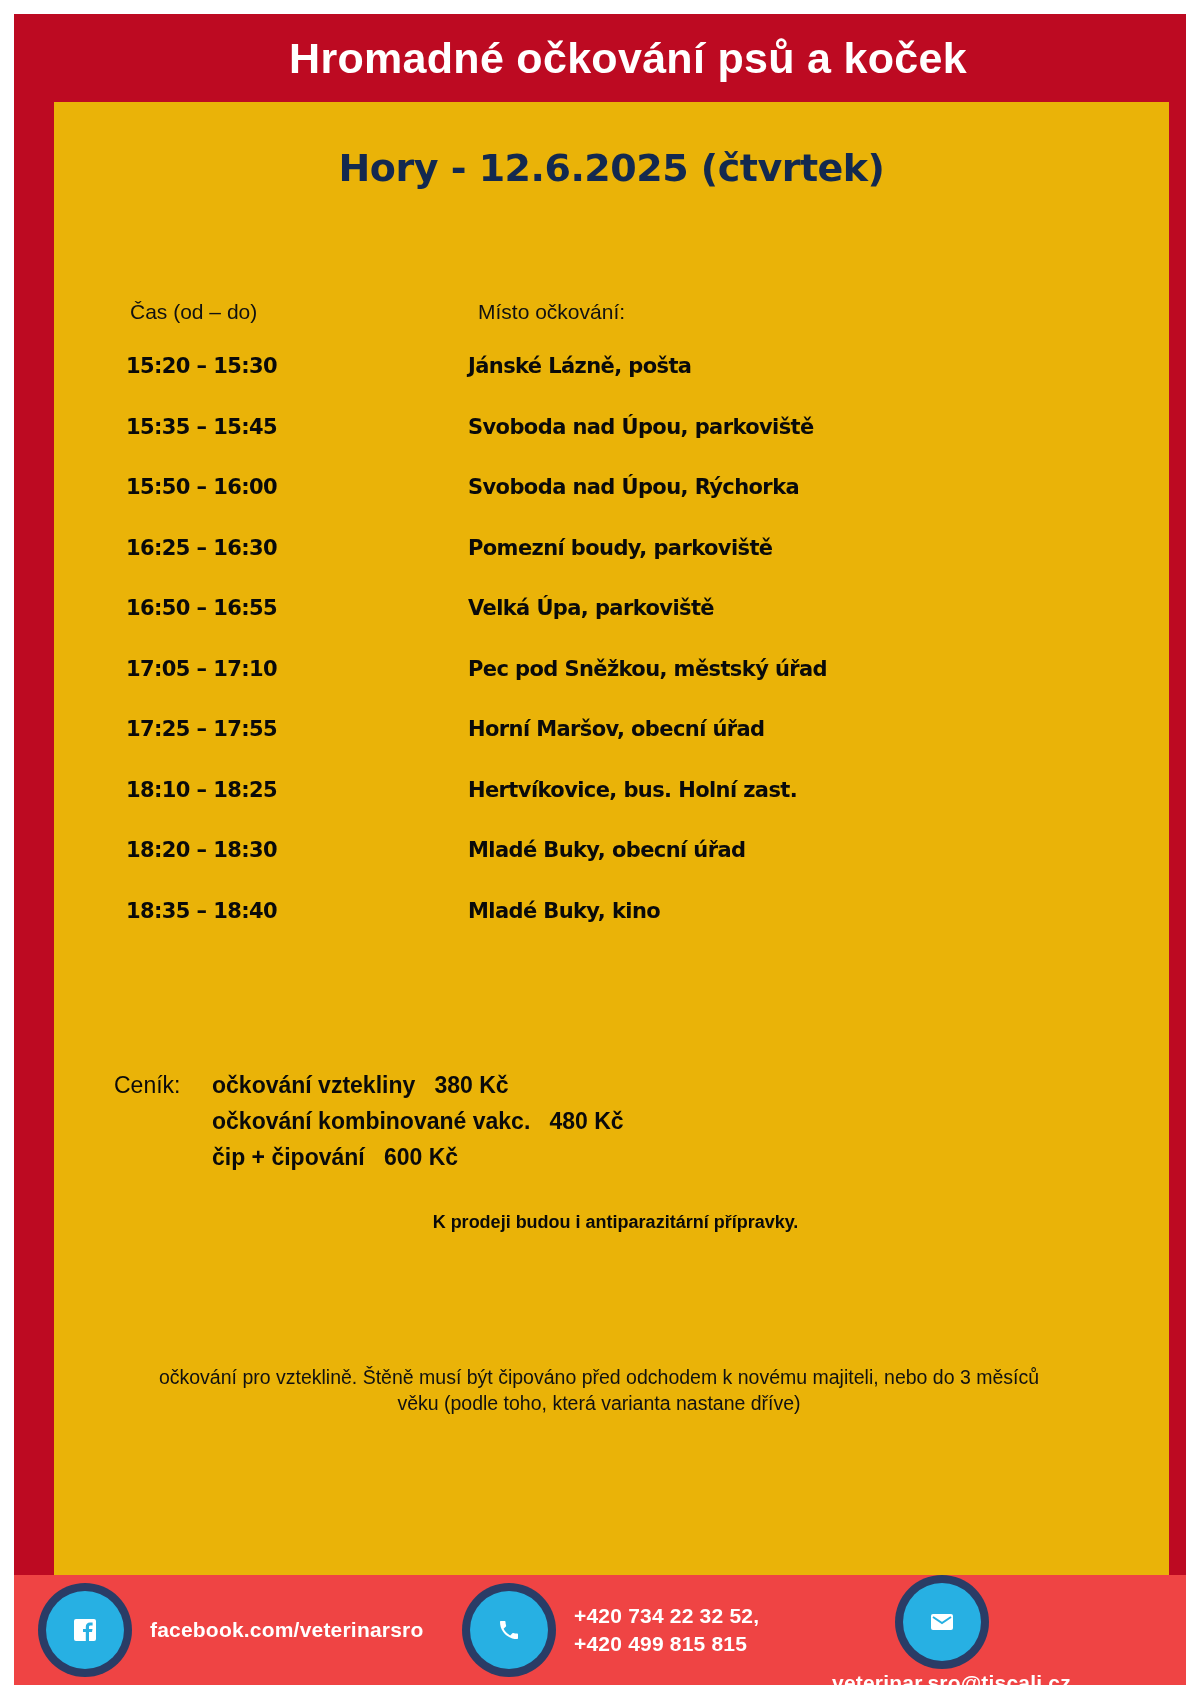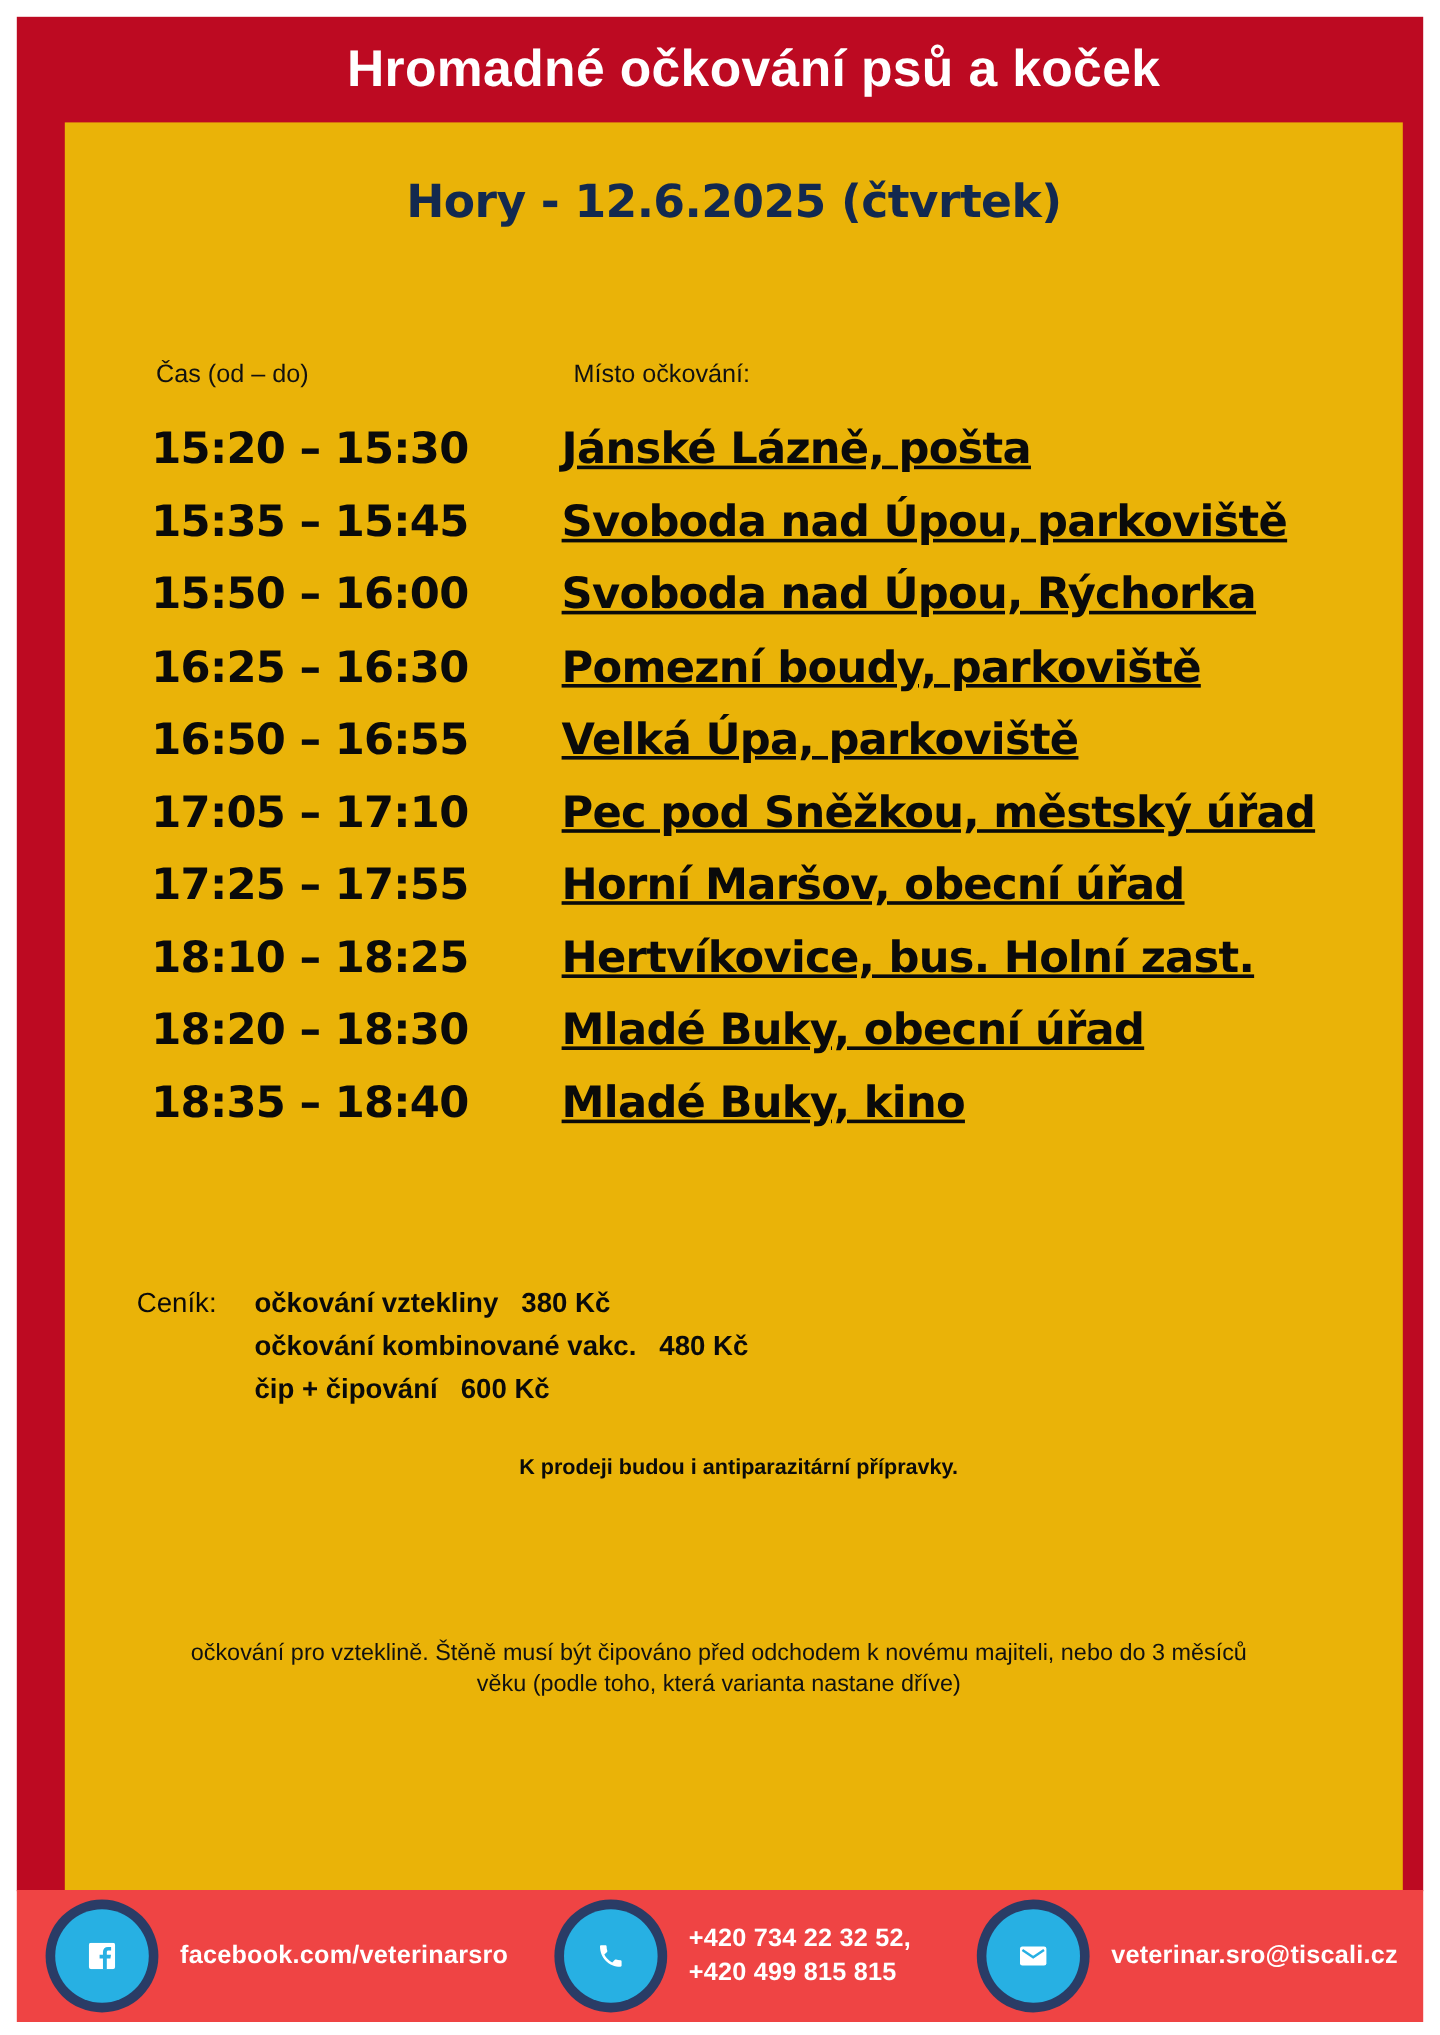--- a/index.html
+++ b/index.html
@@ -5,23 +5,23 @@
     html, body { margin: 0; padding: 0; background: #ffffff; }
     body { width: 1200px; height: 1696px; position: relative; overflow: hidden; font-family: "Liberation Sans", sans-serif; }
     .frame { position: absolute; left: 14px; top: 14px; width: 1172px; height: 1562px; background: #bd0a22; }
     .title { position: absolute; left: 0; top: 0; width: 100%; height: 88px; display: flex; align-items: center; justify-content: center; color: #ffffff; font-family: "Liberation Sans", sans-serif; font-weight: bold; font-size: 43px; letter-spacing: 0.3px; padding-left: 28px; }
     .panel { position: absolute; left: 40px; top: 88px; width: 1115px; height: 1474px; background: #eab308; }
     .subtitle { position: absolute; left: 0; width: 100%; top: 44px; text-align: center; color: #13294f; font-family: "DejaVu Sans", sans-serif; font-weight: bold; font-size: 38px; letter-spacing: -0.5px; }
     .col-head { position: absolute; top: 198px; font-family: "Liberation Sans", sans-serif; font-size: 21px; color: #111; }
     .col-head.time { left: 76px; }
     .col-head.place { left: 424px; }
     .rows { position: absolute; left: 0; top: 246px; width: 100%; }
-    .row { position: relative; height: 60.5px; font-family: "DejaVu Sans", sans-serif; font-weight: bold; font-size: 36px; color: #0a0a0a; letter-spacing: -0.6px; }
+    .row { position: relative; height: 60.5px; font-family: "DejaVu Sans", sans-serif; font-weight: bold; font-size: 21px; color: #0a0a0a; letter-spacing: -0.6px; }
     .row .t { position: absolute; left: 72px; top: 6px; }
-    .row .p { position: absolute; left: 414px; top: 6px; text-decoration: underline; }
+    .row .p { position: absolute; left: 414px; top: 6px; }
     .price { position: absolute; left: 0; top: 970px; width: 100%; font-family: "Liberation Sans", sans-serif; font-size: 23px; color: #0a0a0a; }
     .price .lbl { position: absolute; left: 60px; top: 0; }
     .price .item { position: absolute; left: 158px; font-weight: bold; white-space: pre; }
     .note-sale { position: absolute; left: 4px; width: 100%; top: 1110px; text-align: center; font-family: "Liberation Sans", sans-serif; font-weight: bold; font-size: 18px; color: #0a0a0a; }
     .law { position: absolute; left: 30px; width: 1030px; top: 1262px; text-align: center; font-family: "Liberation Sans", sans-serif; font-size: 19.5px; line-height: 26px; color: #111; }
     .footer { position: absolute; left: 14px; top: 1575px; width: 1172px; height: 110px; background: #ef4444; }
     .contact { position: absolute; top: 0; height: 110px; display: flex; align-items: center; }
     .ring { width: 94px; height: 94px; border-radius: 50%; background: #2a3c66; display: flex; align-items: center; justify-content: center; flex: 0 0 auto; }
     .circle { width: 78px; height: 78px; border-radius: 50%; background: #27b0e3; display: flex; align-items: center; justify-content: center; }
     .ctext { color: #ffffff; font-family: "Liberation Sans", sans-serif; font-weight: bold; font-size: 21px; margin-left: 18px; line-height: 28px; letter-spacing: 0.2px; }
@@ -117,21 +117,21 @@
           <path d="M6.6 10.8c1.4 2.8 3.8 5.1 6.6 6.6l2.2-2.2c.3-.3.7-.4 1-.2 1.1.4 2.3.6 3.6.6.6 0 1 .4 1 1V20c0 .6-.4 1-1 1C10.6 21 3 13.4 3 4c0-.6.4-1 1-1h3.5c.6 0 1 .4 1 1 0 1.3.2 2.5.6 3.6.1.3 0 .7-.2 1L6.6 10.8z" fill="#ffffff"></path>
         </svg>
       </div>
     </div>
     <div class="ctext">
       <div>+420 734 22 32 52,</div>
       <div>+420 499 815 815</div>
     </div>
   </div>
 
-  <div class="contact" style="left:800px;">
+  <div class="contact" style="left:800px;flex-direction:column;">
     <div class="ring">
       <div class="circle">
         <svg width="24" height="20" viewBox="0 0 24 20">
           <rect x="1" y="2" width="22" height="16" rx="2" fill="#ffffff"></rect>
           <path d="M3 5 L12 11 L21 5" stroke="#27b0e3" stroke-width="2" fill="none"></path>
         </svg>
       </div>
     </div>
     <div class="ctext">veterinar.sro@tiscali.cz</div>
   </div>

